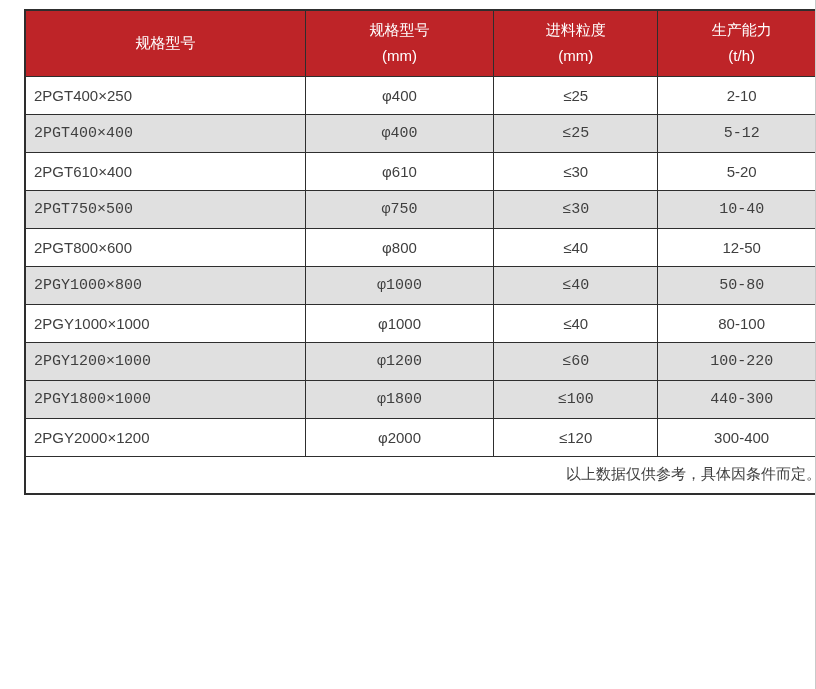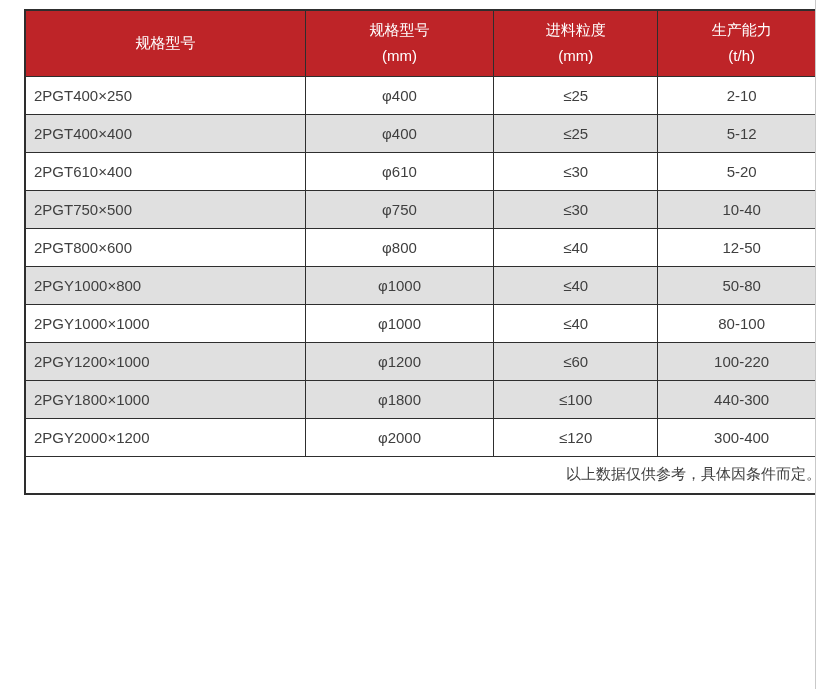--- a/index.html
+++ b/index.html
@@ -45,21 +45,21 @@
     color:var(--header-text);
     font-weight:400;
     height:66px;
     padding:4px 2px;
   }
   .spec-table thead .hline{line-height:26px;}
   .spec-table tbody td{
     height:38px;
     padding:2px 6px;
   }
-  .spec-table tbody tr.alt td{background:var(--row-alt-bg);}
+  .spec-table tbody tr.alt td{background:var(--row-alt-bg);font-family:Liberation Mono, monospace;}
   .spec-table tbody td.left{text-align:left;padding-left:8px;}
   .spec-table tfoot td{
     height:38px;
     text-align:right;
     padding:2px 4px;
   }
 </style>
 </head>
 <body>
 

